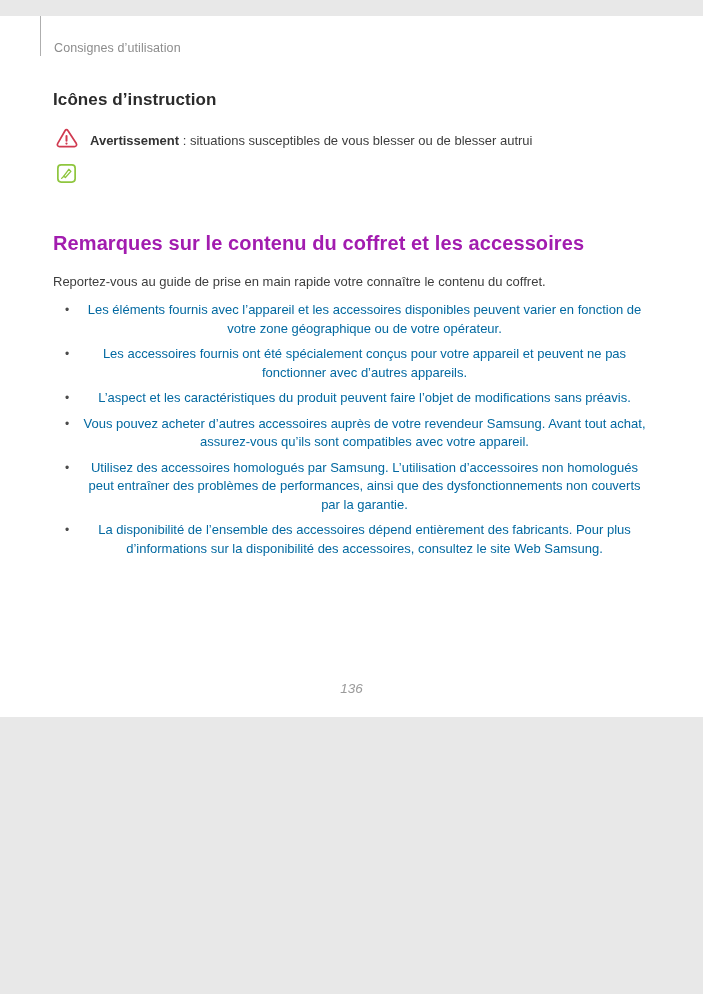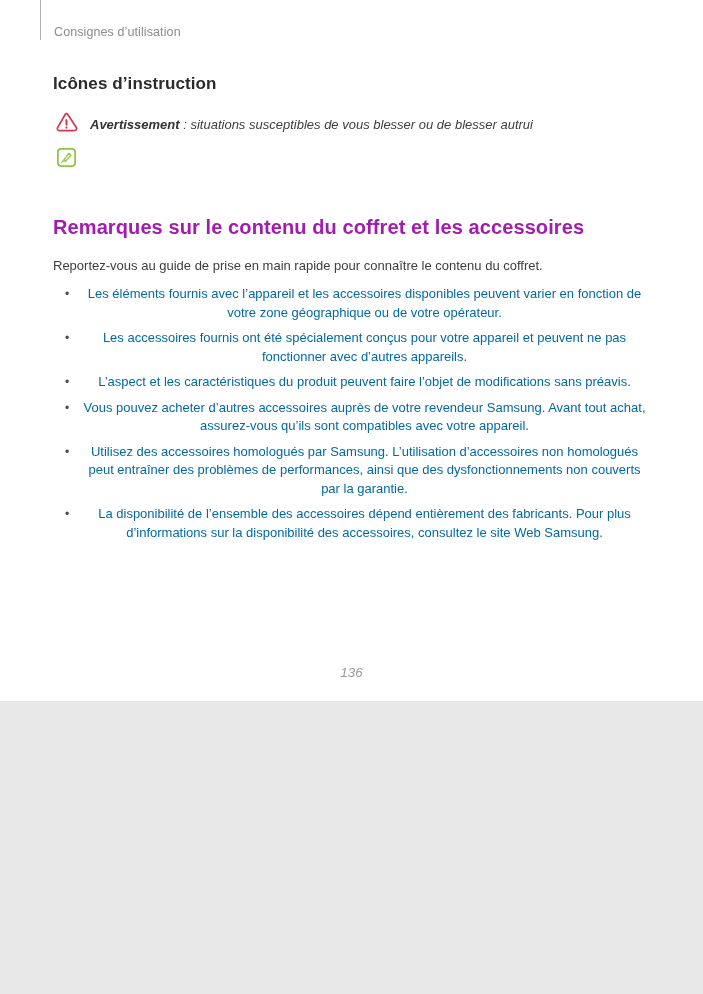--- a/index.html
+++ b/index.html
@@ -3,21 +3,21 @@
 <meta charset="utf-8">
 <style>
   * { margin: 0; padding: 0; box-sizing: border-box; }
   html, body { background: #e8e8e8; }
   body { font-family: "Liberation Sans", "DejaVu Sans", sans-serif; }
 
   .page {
     position: relative;
     width: 703px;
     height: 701px;
-    margin: 0 auto;
+    margin: 16px auto;
     background: #ffffff;
     overflow: hidden;
   }
 
   
   .page-header {
     position: absolute;
     top: 0;
     left: 40px;
     height: 40px;
@@ -47,21 +47,20 @@
     font-weight: bold;
     color: #2b2b2b;
     letter-spacing: 0.1px;
   }
 
   .icon-rows { margin-top: 17px; }
   .icon-row {
     display: flex;
     align-items: center;
     margin-bottom: 12px;
-    font-style: italic;
   }
   .icon-row:last-child { margin-bottom: 0; }
   .icon-badge {
     flex: 0 0 23px;
     width: 23px;
     height: 23px;
     margin-left: 2px;
   }
   .icon-badge svg { display: block; width: 23px; height: 23px; }
   .icon-row p {
@@ -161,21 +160,21 @@
             <path d="M9.2 14.8 L14.4 7.6 L16.6 9.8 L10.8 16.2 Z" fill="none" stroke="#8fc63f" stroke-width="1.4" stroke-linejoin="round"></path>
             <line x1="9.2" y1="14.8" x2="6.9" y2="17.1" stroke="#8fc63f" stroke-width="1.4" stroke-linecap="round"></line>
           </svg>
         </span>
       </div>
 
     </div>
 
     <h1 class="chapter-title">Remarques sur le contenu du coffret et les accessoires</h1>
 
-    <p class="intro">Reportez-vous au guide de prise en main rapide pour connaître le contenu du coffret.</p>
+    <p class="intro">Reportez-vous au guide de prise en main rapide votre connaître le contenu du coffret.</p>
 
     <ul class="bullet-list">
       <li>Les éléments fournis avec l’appareil et les accessoires disponibles peuvent varier en fonction de votre zone géographique ou de votre opérateur.</li>
       <li>Les accessoires fournis ont été spécialement conçus pour votre appareil et peuvent ne pas fonctionner avec d’autres appareils.</li>
       <li>L’aspect et les caractéristiques du produit peuvent faire l’objet de modifications sans préavis.</li>
       <li>Vous pouvez acheter d’autres accessoires auprès de votre revendeur Samsung. Avant tout achat, assurez-vous qu’ils sont compatibles avec votre appareil.</li>
       <li>Utilisez des accessoires homologués par Samsung. L’utilisation d’accessoires non homologués peut entraîner des problèmes de performances, ainsi que des dysfonctionnements non couverts par la garantie.</li>
       <li>La disponibilité de l’ensemble des accessoires dépend entièrement des fabricants. Pour plus d’informations sur la disponibilité des accessoires, consultez le site Web Samsung.</li>
     </ul>
 

